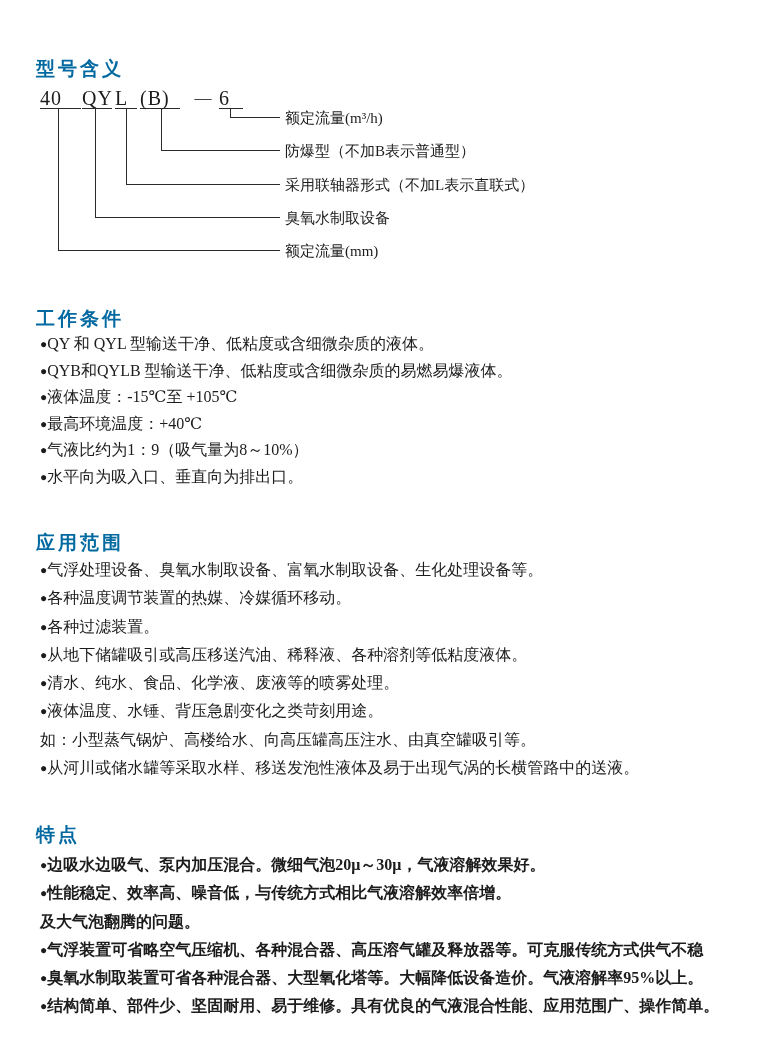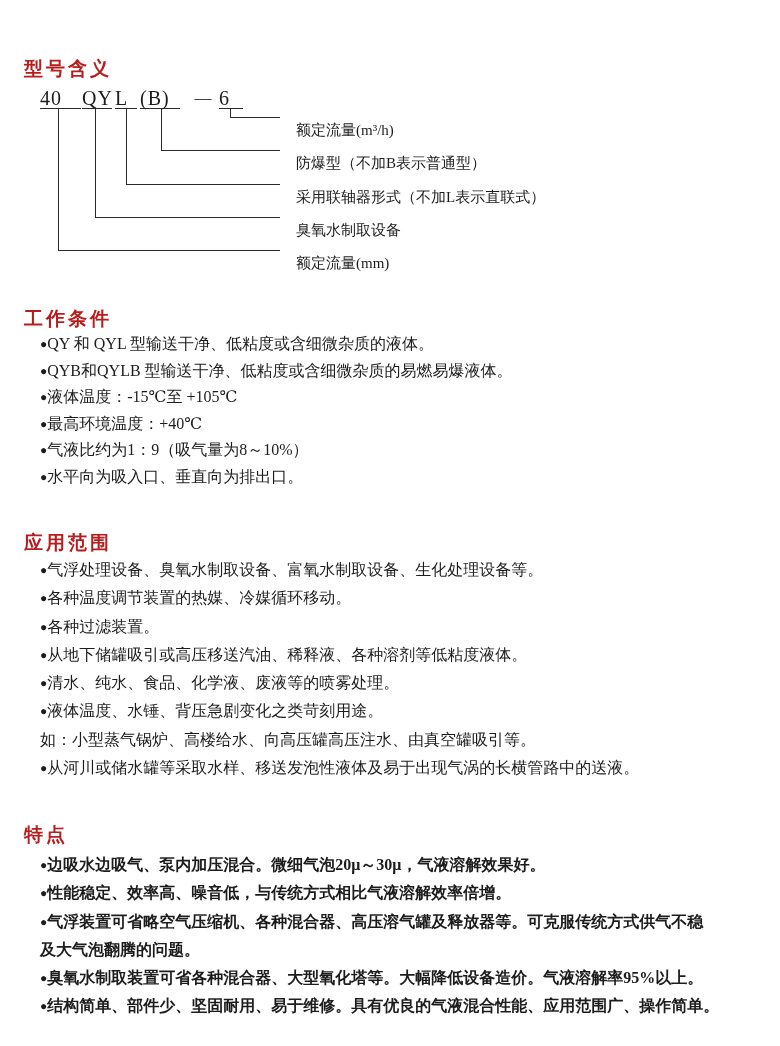--- a/index.html
+++ b/index.html
@@ -8,26 +8,26 @@
     position: relative;
     width: 780px;
     height: 1046px;
     background: #ffffff;
     overflow: hidden;
     font-family: "Liberation Serif", "DejaVu Serif", serif;
     color: #1c1c1c;
   }
   .section-heading {
     position: absolute;
-    left: 24px;
+    left: 36px;
     font-family: "Liberation Sans", "DejaVu Sans", sans-serif;
     font-weight: 700;
     font-size: 19px;
     letter-spacing: 3px;
-    color: #b91c1c;
+    color: #0369a1;
     white-space: nowrap;
   }
   
   .code-part {
     position: absolute;
     top: 88px;
     height: 21px;
     text-align: left;
     font-size: 20px;
     line-height: 20px;
@@ -41,26 +41,25 @@
     height: 21px;
     text-align: center;
     font-size: 17px;
     line-height: 20px;
     white-space: nowrap;
   }
   .vline { position: absolute; width: 1px; background: #2a2a2a; }
   .hline { position: absolute; height: 1px; background: #2a2a2a; }
   .diagram-label {
     position: absolute;
-    left: 296px;
+    left: 285px;
     height: 20px;
     line-height: 20px;
     font-size: 15px;
     white-space: nowrap;
-    margin-top: 12px;
   }
   
   .blist { position: absolute; left: 40px; width: 728px; }
   .li { white-space: nowrap; font-size: 16px; }
   .wc .li { line-height: 26.5px; }
   .ar .li, .ft .li { line-height: 28.3px; }
   .bullet { font-size: 12px; vertical-align: 1px; letter-spacing: 0; }
 </style>
 </head>
 <body>
@@ -119,19 +118,19 @@
     <div class="li"><span class="bullet">●</span><span>液体温度、水锤、背压急剧变化之类苛刻用途。</span></div>
     <div class="li"><span class="bullet"></span><span>如：小型蒸气锅炉、高楼给水、向高压罐高压注水、由真空罐吸引等。</span></div>
     <div class="li"><span class="bullet">●</span><span>从河川或储水罐等采取水样、移送发泡性液体及易于出现气涡的长横管路中的送液。</span></div>
   </div>
 
   <h2 class="section-heading" style="top:822px;">特点</h2>
 
   <div class="blist ft" style="top:851px;font-weight:bold;">
     <div class="li"><span class="bullet">●</span><span>边吸水边吸气、泵内加压混合。微细气泡20μ～30μ，气液溶解效果好。</span></div>
     <div class="li"><span class="bullet">●</span><span>性能稳定、效率高、噪音低，与传统方式相比气液溶解效率倍增。</span></div>
+    <div class="li"><span class="bullet"></span><span>及大气泡翻腾的问题。</span></div>
     <div class="li"><span class="bullet">●</span><span>气浮装置可省略空气压缩机、各种混合器、高压溶气罐及释放器等。可克服传统方式供气不稳</span></div>
-    <div class="li"><span class="bullet"></span><span>及大气泡翻腾的问题。</span></div>
     <div class="li"><span class="bullet">●</span><span>臭氧水制取装置可省各种混合器、大型氧化塔等。大幅降低设备造价。气液溶解率95%以上。</span></div>
     <div class="li"><span class="bullet">●</span><span>结构简单、部件少、坚固耐用、易于维修。具有优良的气液混合性能、应用范围广、操作简单。</span></div>
   </div>
 
 </div>
 
 </body></html>

